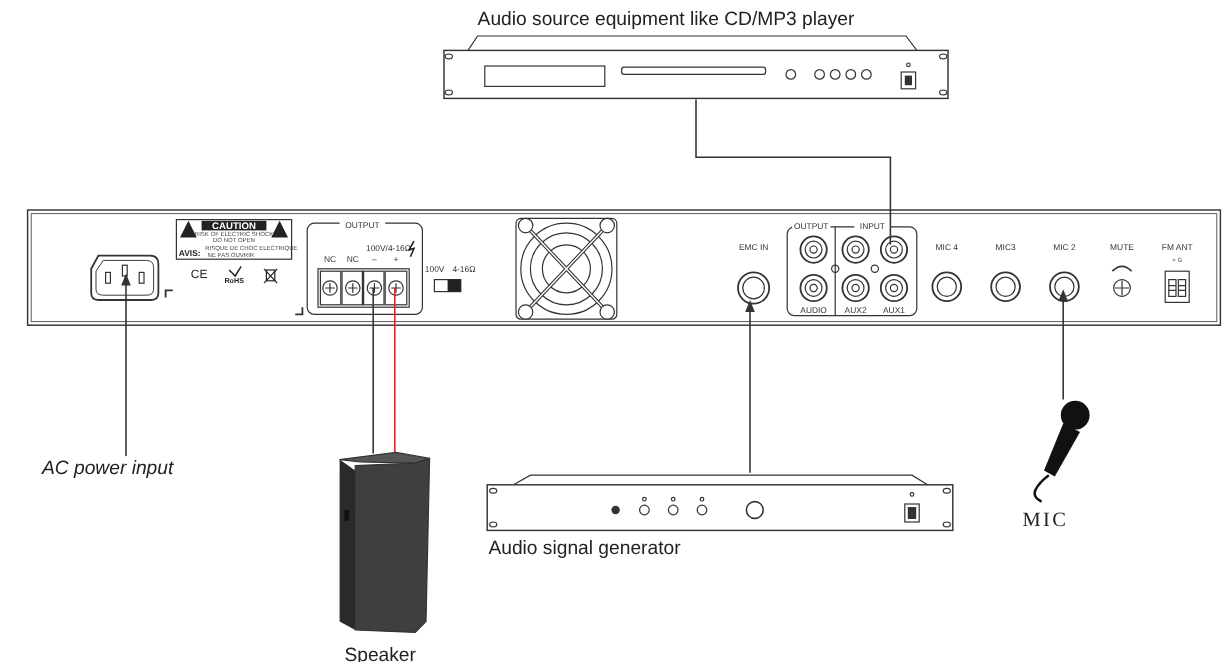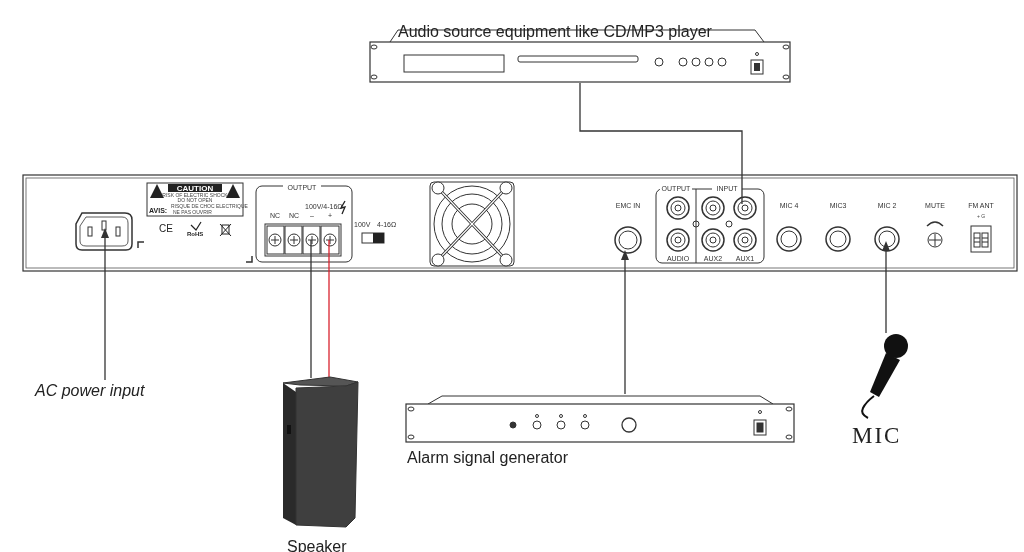--- a/index.html
+++ b/index.html
@@ -230,17 +230,17 @@
     </g>
   </g>
 
   <g>
     <circle cx="896" cy="346" r="12" fill="#111"></circle>
     <polygon points="886,353 900,360 879,397 870,392" fill="#111"></polygon>
     <path d="M874 396 Q866 402 863 408 Q860 414 868 418" fill="none" stroke="#111" stroke-width="2"></path>
   </g>
 </svg>
 
-<div class="cap" style="left:398px;top:23px;font-size:16px;">Audio source equipment like CD/MP3 player</div>
+<div class="cap" style="left:398px;top:8px;font-size:16px;">Audio source equipment like CD/MP3 player</div>
 <div class="cap" style="left:35px;top:382px;font-size:16px;font-style:italic;">AC power input</div>
 <div class="cap" style="left:287px;top:538px;font-size:16px;">Speaker</div>
-<div class="cap" style="left:407px;top:449px;font-size:16px;">Alarm signal generator</div>
-<div class="cap" style="left:852px;top:423px;font-size:23px;font-family:'Liberation Serif',serif;letter-spacing:2px;">MIC</div>
+<div class="cap" style="left:407px;top:449px;font-size:16px;">Audio signal generator</div>
+<div class="cap" style="left:852px;top:423px;font-size:17px;font-family:'Liberation Serif',serif;letter-spacing:2px;">MIC</div>
 
 </body></html>

